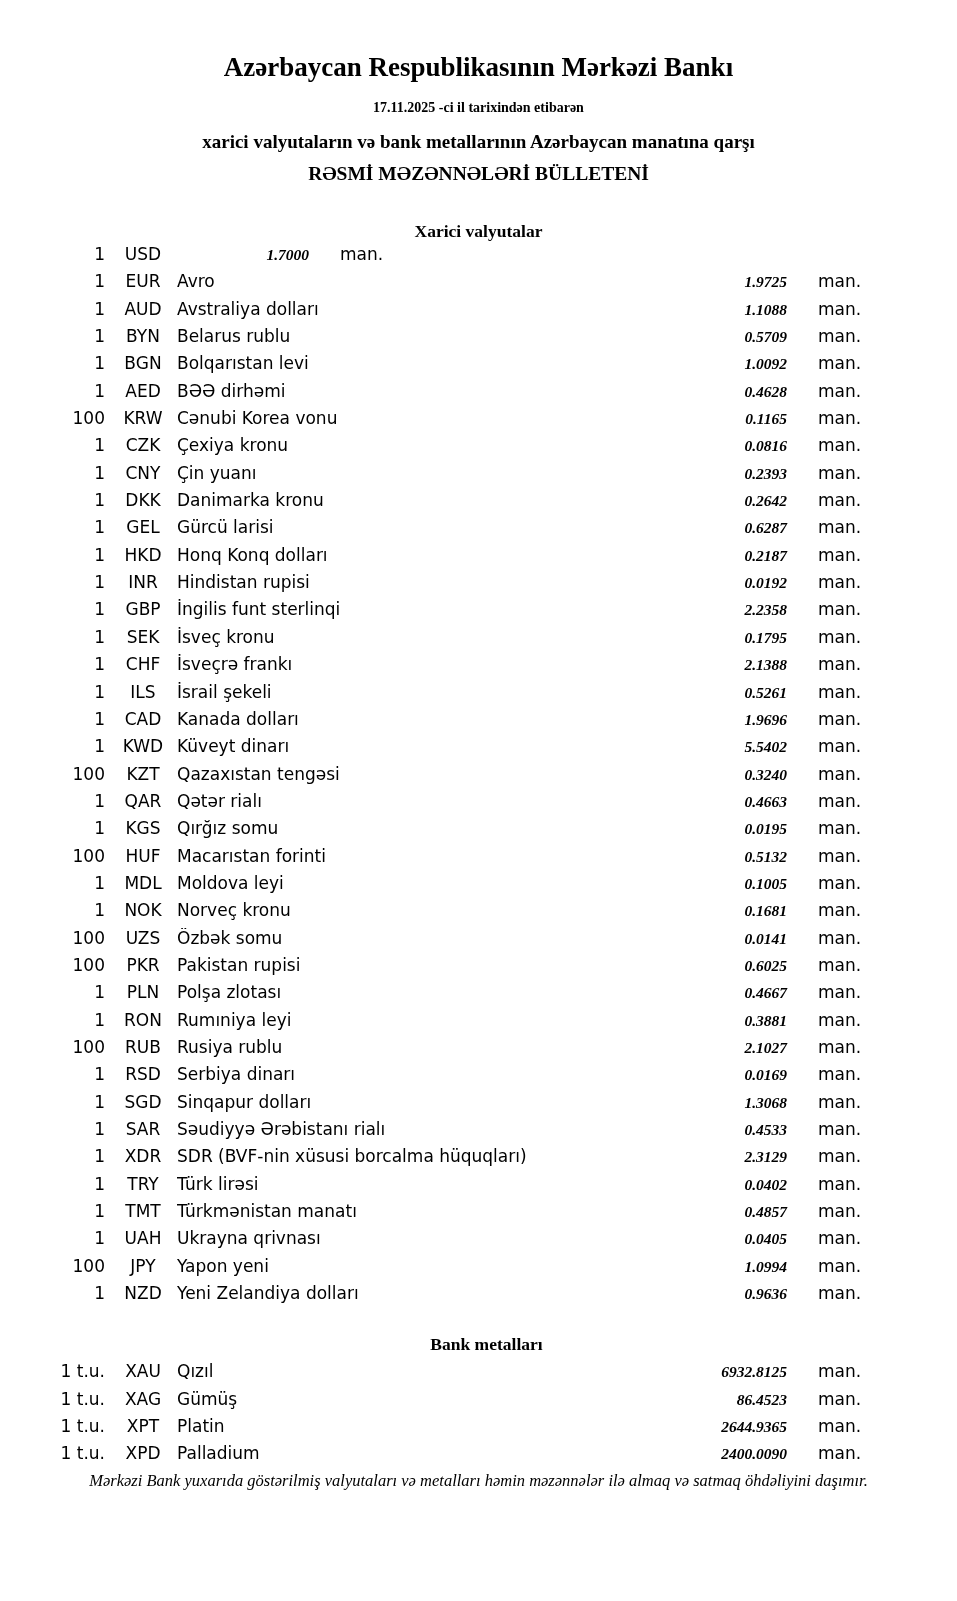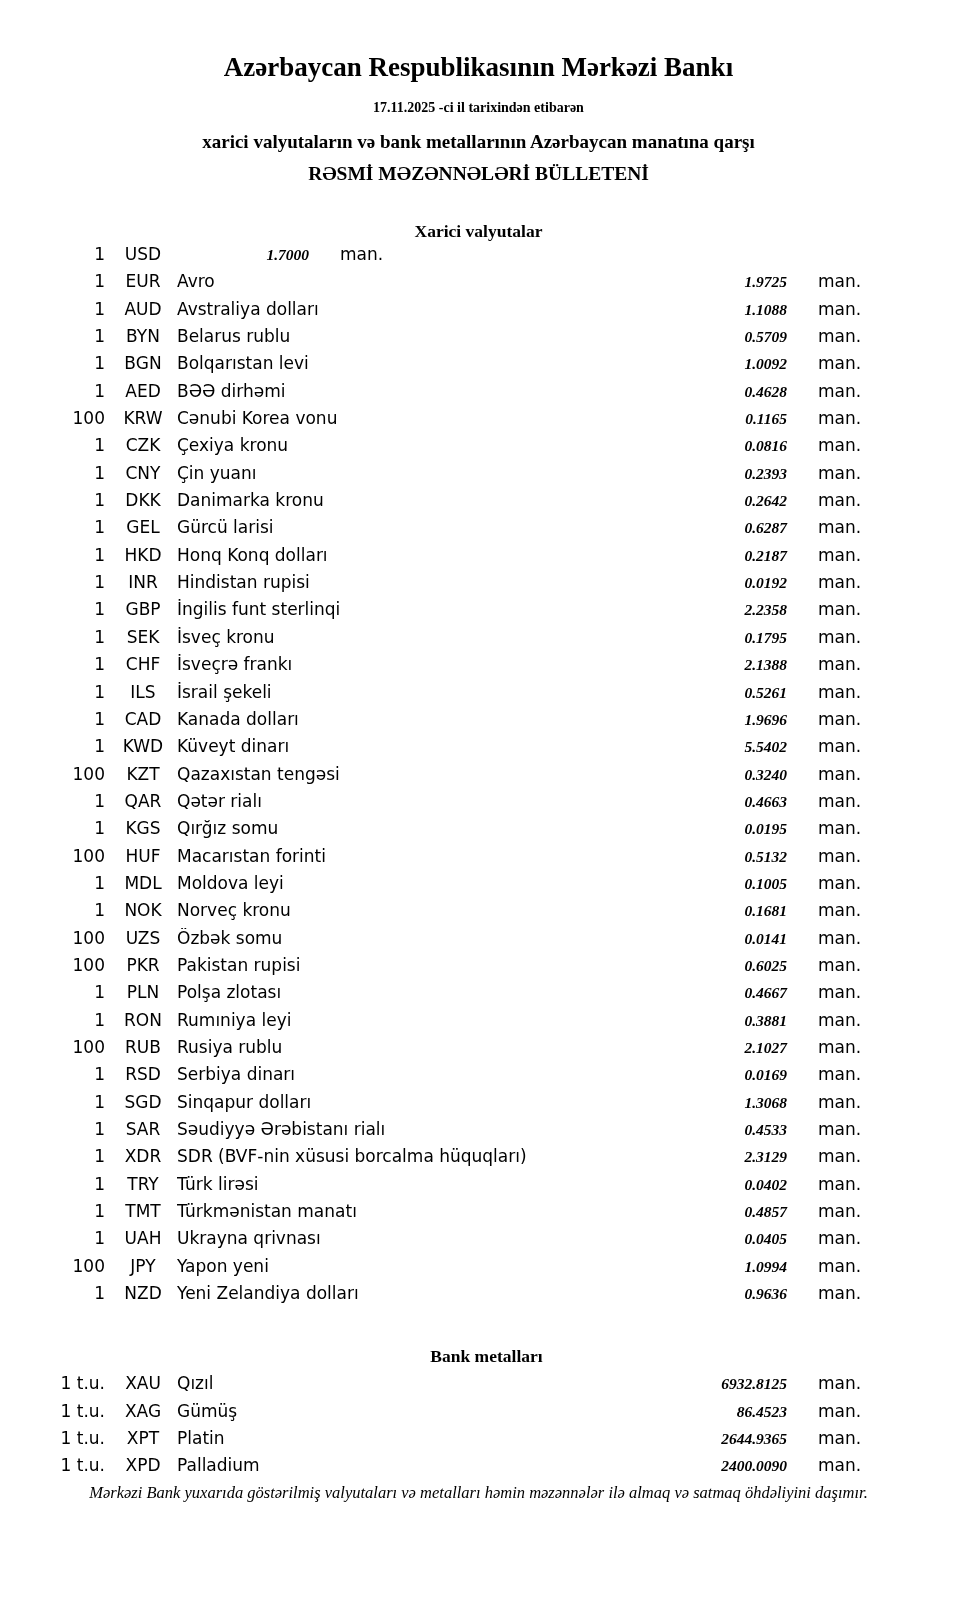--- a/index.html
+++ b/index.html
@@ -53,21 +53,21 @@
     font-family: "Liberation Serif", "DejaVu Serif", serif;
     font-weight: bold;
     font-size: 17.5px;
     line-height: 20px;
   }
   .section-title.currencies {
     margin-top: 36px;
     margin-bottom: 3px;
   }
   .section-title.metals {
-    margin-top: 36px;
+    margin-top: 24px;
     margin-bottom: 7px;
     padding-left: 16px;
   }
 
   
   .rate-table {
     margin-left: 55px;
     margin-right: 91px; 
   }
   .row {

